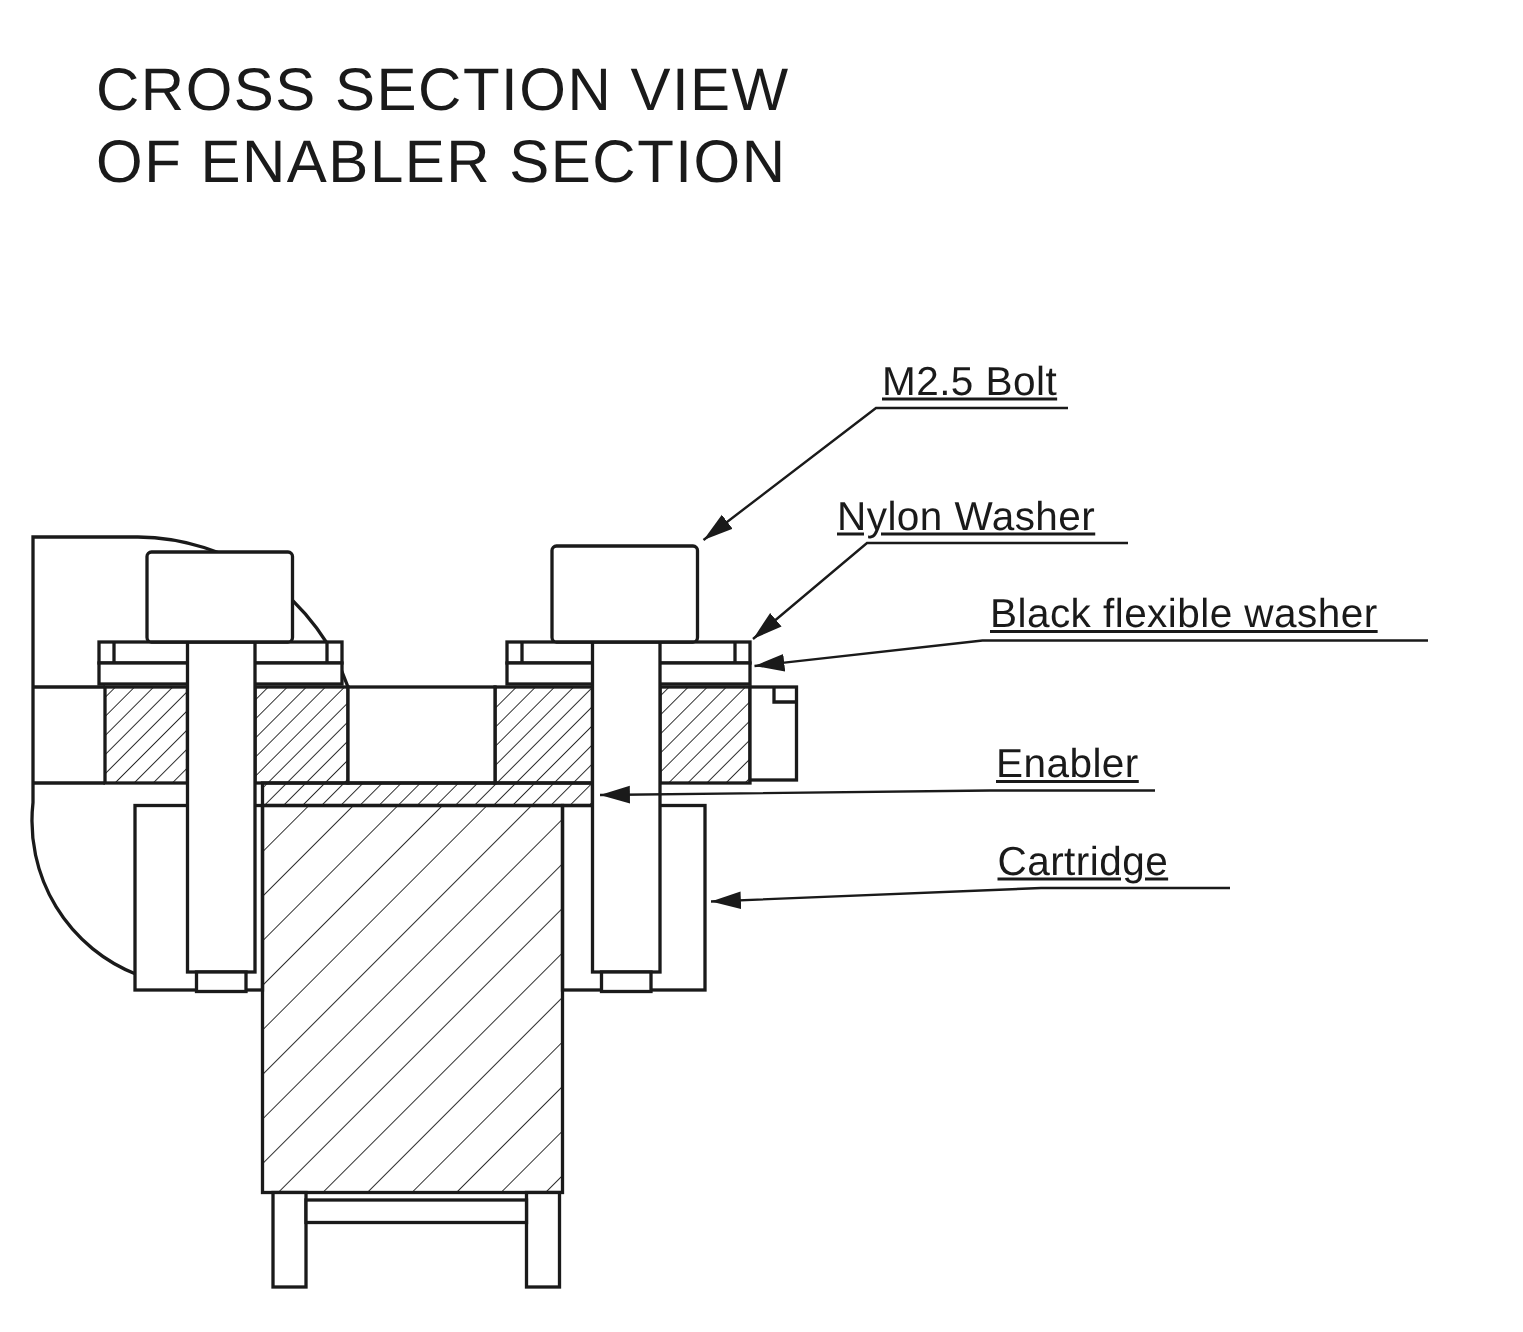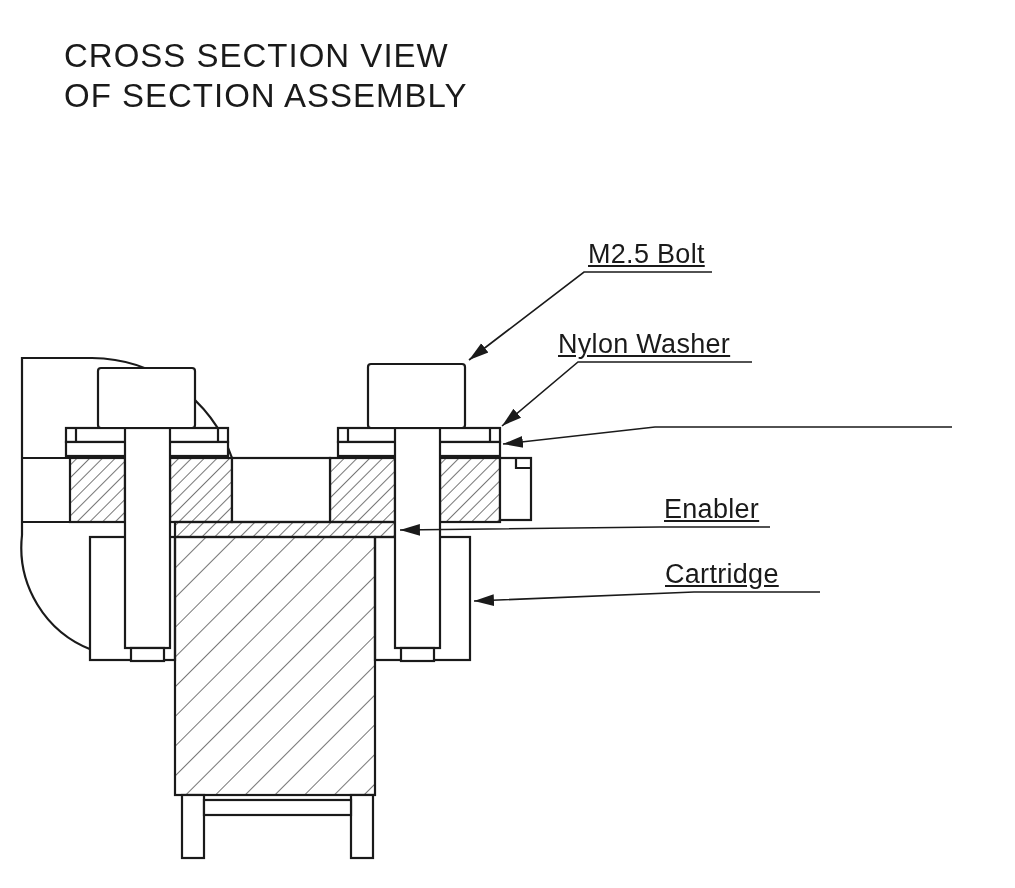--- a/index.html
+++ b/index.html
@@ -22,21 +22,21 @@
   }
   .stage svg {
     position: absolute;
     left: 0;
     top: 0;
   }
   .title {
     position: absolute;
     left: 64px;
     top: 36px;
-    font-size: 33px;
+    font-size: 40px;
     line-height: 1.2;
     letter-spacing: 1px;
     white-space: nowrap;
     color: var(--line);
   }
   .label {
     position: absolute;
     font-size: 27px;
     letter-spacing: 0.3px;
     white-space: nowrap;
@@ -47,21 +47,21 @@
   .ldr { stroke: var(--line); stroke-width: 1.6; fill: none; }
   .hl  { stroke: var(--line); stroke-width: 1.2; }
 </style>
 </head>
 <body>
 
 <div class="stage">
 
   <div class="title">
     <div>CROSS SECTION VIEW</div>
-    <div>OF SECTION ASSEMBLY</div>
+    <div>OF ENABLER SECTION</div>
   </div>
 
   <svg width="1015" height="888" viewBox="0 0 1015 888">
     <defs>
       <pattern id="hatchDense" patternUnits="userSpaceOnUse" width="9" height="9" patternTransform="rotate(45)">
         <line x1="0" y1="0" x2="0" y2="9" class="hl"></line>
       </pattern>
       <pattern id="hatchWide" patternUnits="userSpaceOnUse" width="21" height="21" patternTransform="rotate(45)">
         <line x1="0" y1="0" x2="0" y2="21" class="hl"></line>
       </pattern>
@@ -124,16 +124,17 @@
       <path class="ldr" marker-end="url(#arrowhead)" d="M 712 272 L 584 272 L 469 360"></path>
       <path class="ldr" marker-end="url(#arrowhead)" d="M 752 362 L 578 362 L 502 426"></path>
       <path class="ldr" marker-end="url(#arrowhead)" d="M 952 427 L 655 427 L 503 444"></path>
       <path class="ldr" marker-end="url(#arrowhead)" d="M 770 527 L 660 527 L 400 530"></path>
       <path class="ldr" marker-end="url(#arrowhead)" d="M 820 592 L 694 592 L 474 601"></path>
     </g>
   </svg>
 
   <div class="label" style="left:588px; top:239px">M2.5 Bolt</div>
   <div class="label" style="left:558px; top:329px">Nylon Washer</div>
+  <div class="label" style="left:660px; top:394px">Black flexible washer</div>
   <div class="label" style="left:664px; top:494px">Enabler</div>
   <div class="label" style="left:665px; top:559px">Cartridge</div>
 
 </div>
 
 </body></html>

